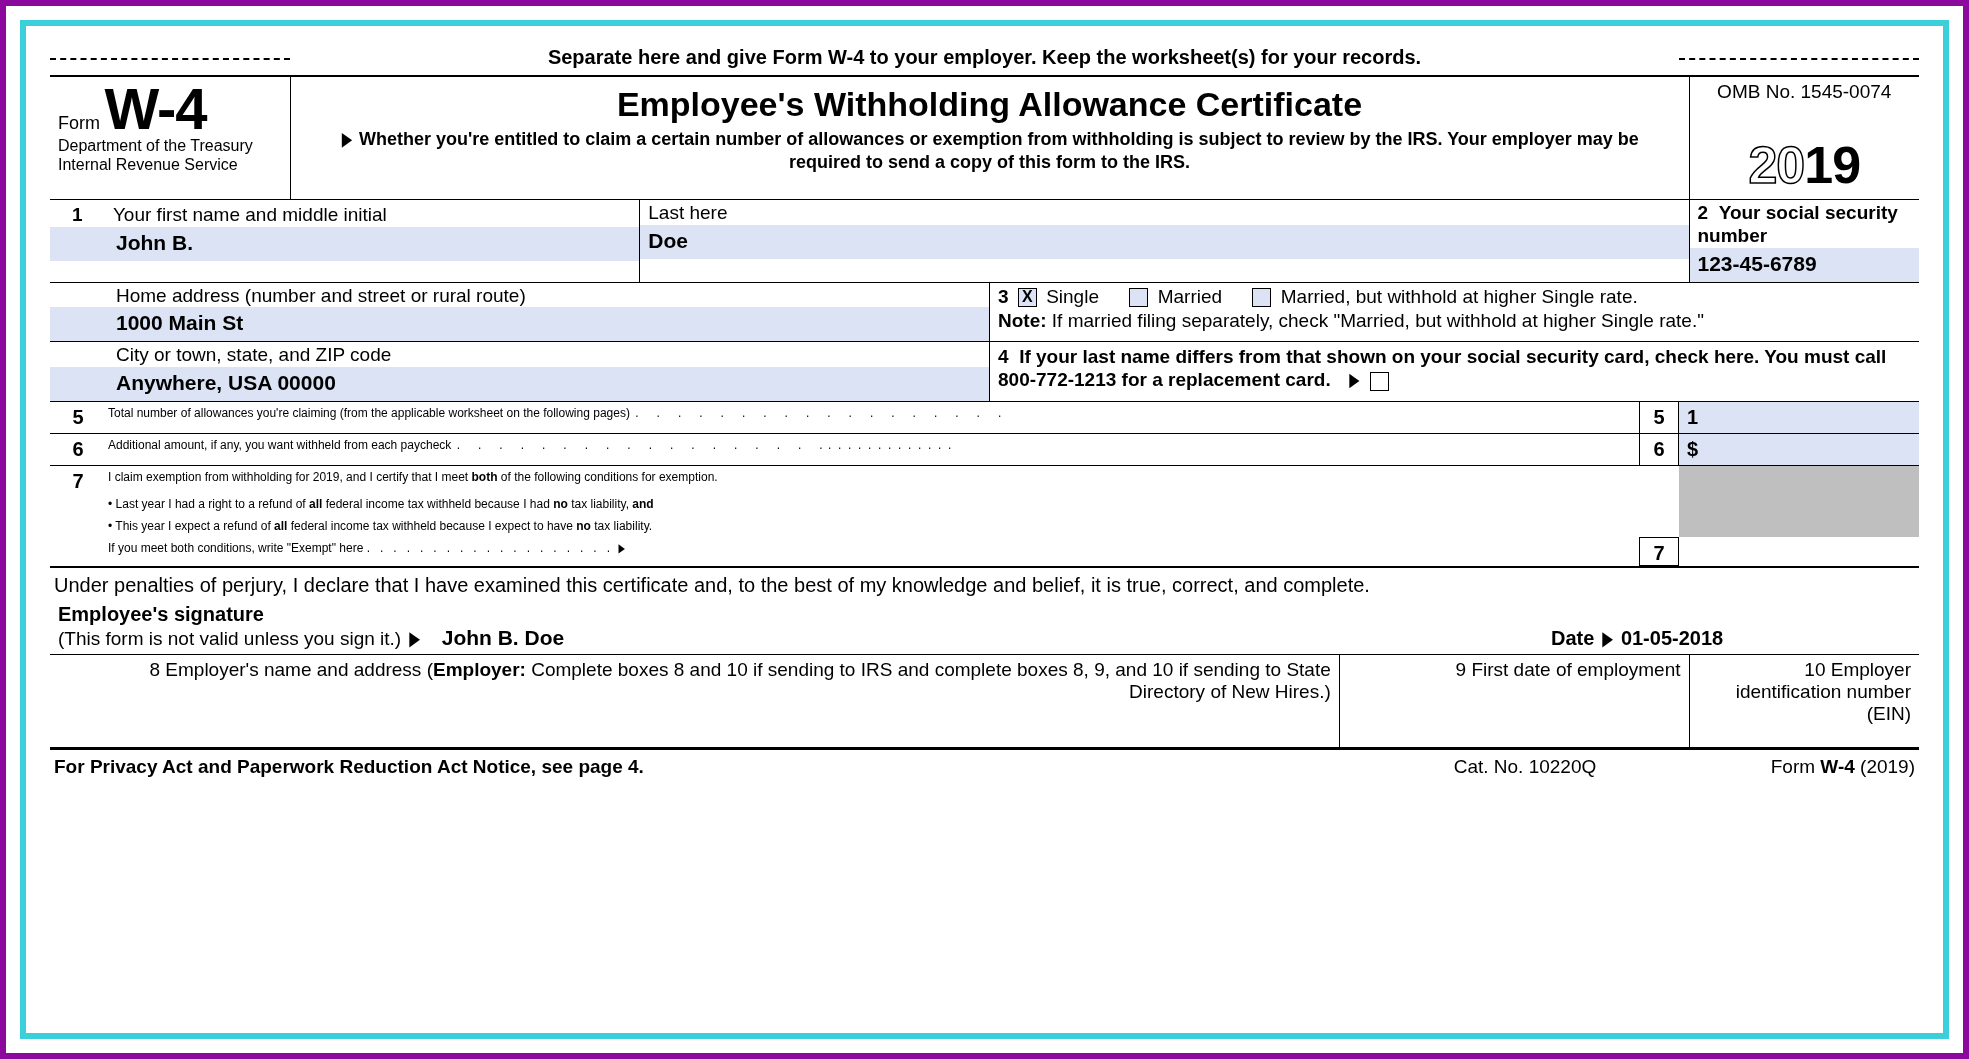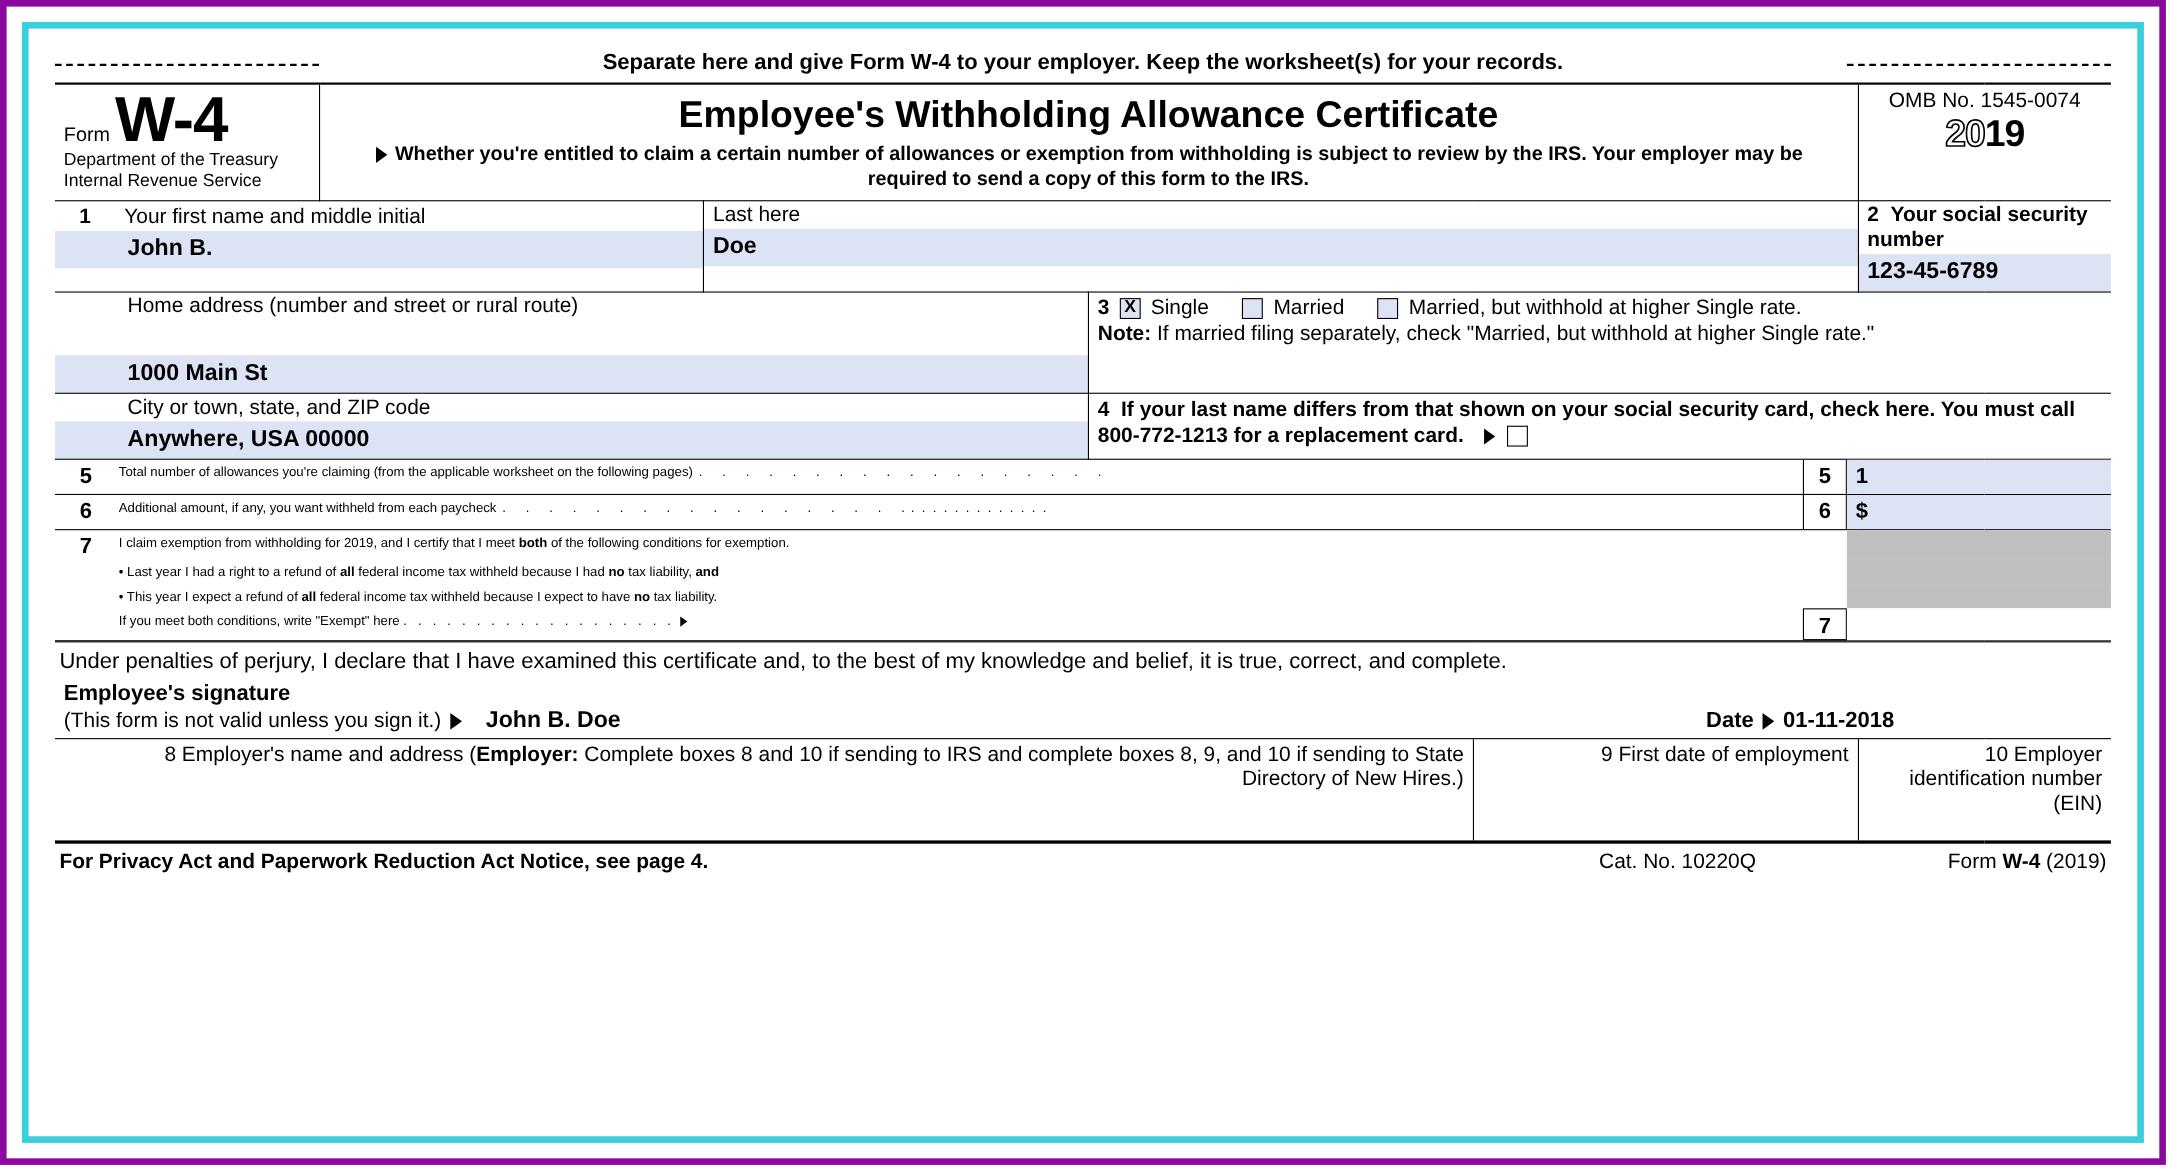--- a/index.html
+++ b/index.html
@@ -70,21 +70,21 @@
     border-top: 2px solid #000 !important;
     border-right: none !important;
   }
   .form-label-small { font-size: 18px; }
   .form-code { font-size: 58px; font-weight: 900; line-height: 0.95; letter-spacing: -1px; display:inline-block; vertical-align:baseline;}
   .dept { font-size: 16px; line-height: 1.2; }
   .title-big { font-size: 34px; font-weight: 900; margin: 2px 0 4px 0; }
   .subtitle { font-size: 18px; font-weight: bold; line-height: 1.25; }
   .tri { display:inline-block; transform: scaleX(0.7); }
   .omb { font-size: 19px; }
-  .year { font-size: 34px; font-weight: 900; letter-spacing: -1px; }
+  .year { font-size: 52px; font-weight: 900; letter-spacing: -1px; margin-top: 32px; }
   .year-outline {
     color: #fff;
     -webkit-text-stroke: 1.5px #000;
     font-weight: 900;
   }
 
   .cell-label { font-size: 19px; padding: 2px 8px 0 8px; line-height:1.2; }
   .cell-num { font-size: 19px; font-weight: bold; padding: 2px 0 0 14px; display:inline-block; width:50px; }
   .cell-num-box { font-size: 19px; font-weight: bold; }
   .fill {
@@ -184,21 +184,21 @@
       <span class="cell-num-box">2</span>&nbsp;
       <b>Your social security number</b>
     </div>
     <div class="fill">123-45-6789</div>
   </td>
 </tr>
 
 <tr>
   <td class="field-wrap" colspan="4" style="border-left:none;">
     <div class="cell-label" style="padding-left:66px;">Home address (number and street or rural route)</div>
-    <div class="fill" style="padding-left:66px;margin-top:32px;">1000 Main St</div>
+    <div class="fill" style="padding-left:66px;">1000 Main St</div>
   </td>
   <td class="field-wrap" colspan="4" style="border-right:none; padding:3px 8px !important; font-size:19px;">
     <div>
       <b>3</b>
       <span class="chk">X</span>
       <span>Single</span>
       &nbsp;&nbsp;&nbsp;
       <span class="chk"></span>
       <span>Married</span>
       &nbsp;&nbsp;&nbsp;
@@ -295,21 +295,21 @@
     <div class="sig-row" style="display:flex;">
       <div style="flex:1;">
         <div class="sig-label">Employee's signature</div>
         <span class="sig-under">(This form is not valid unless you sign it.)</span>
         <span class="tri">▶</span>
         <span class="sig-name">John B. Doe</span>
       </div>
       <div style="width:360px; text-align:left; align-self:flex-end;">
         <b>Date</b>
         <span class="tri">▶</span>
-        <b>01-11-2018</b>
+        <b>01-05-2018</b>
       </div>
     </div>
   </td>
 </tr>
 
 <tr class="bottom-row">
   <td colspan="5" style="border-left:none; padding:4px 8px; font-size:19px; height:94px;">
     <span style="display:inline-block;width:30px;font-weight:normal;">8</span>
     <span>
       <span>Employer's name and address (</span><b>Employer:</b><span> Complete boxes 8 and 10 if sending to IRS and complete boxes 8, 9, and 10 if sending to State Directory of New Hires.)</span>

